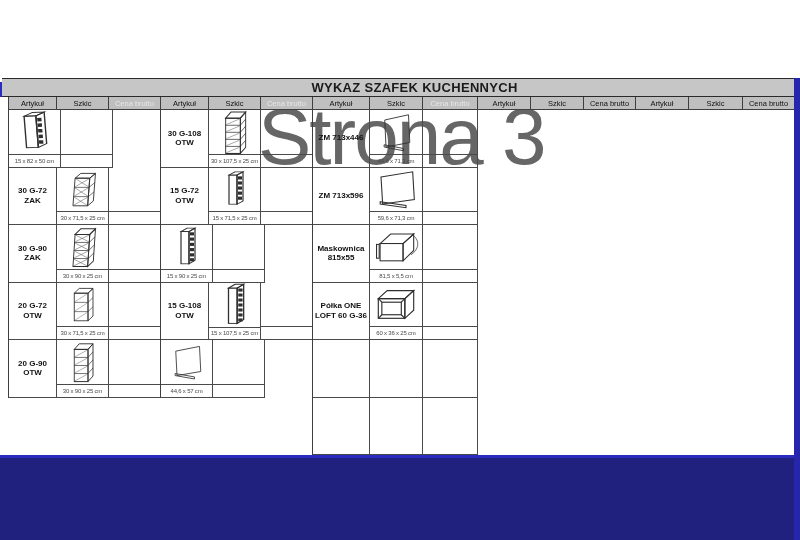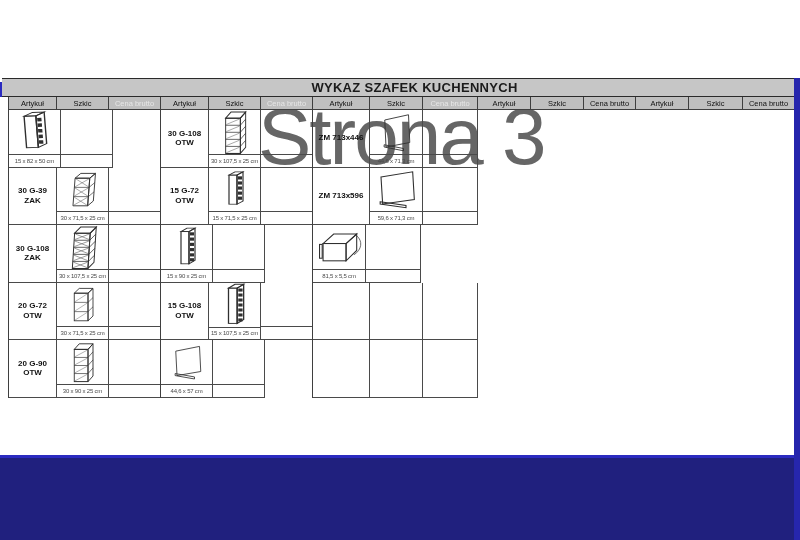--- a/index.html
+++ b/index.html
@@ -275,42 +275,42 @@
               <use href="#sym-panel-bb" xlink:href="#sym-panel-bb"></use>
             </svg>
           </div>
         <div class="cap">15 x 82 x 50 cm</div>
       </div>
       <div class="cell cena" style="width:52px">
           <div class="cenadiv"></div>
         </div>
     </div>
     <div class="brow">
-      <div class="cell art" style="width:48px">30 G-39 ZAK</div>
+      <div class="cell art" style="width:48px">30 G-72 ZAK</div>
       <div class="cell skc" style="width:52px">
         <div class="skwrap">
             <svg class="sk" width="32" height="36" preserveAspectRatio="none" viewBox="0 0 48 60">
               <use href="#sym-zak-3" xlink:href="#sym-zak-3"></use>
             </svg>
           </div>
         <div class="cap">30 x 71,5 x 25 cm</div>
       </div>
       <div class="cell cena" style="width:52px">
           <div class="cenadiv"></div>
         </div>
     </div>
     <div class="brow">
-      <div class="cell art" style="width:48px">30 G-108 ZAK</div>
-      <div class="cell skc" style="width:52px">
-        <div class="skwrap">
-            <svg class="sk" width="34" height="46" preserveAspectRatio="none" viewBox="0 0 48 60">
-              <use href="#sym-zak-5" xlink:href="#sym-zak-5"></use>
-            </svg>
-          </div>
-        <div class="cap">30 x 107,5 x 25 cm</div>
+      <div class="cell art" style="width:48px">30 G-90 ZAK</div>
+      <div class="cell skc" style="width:52px">
+        <div class="skwrap">
+            <svg class="sk" width="32" height="42" preserveAspectRatio="none" viewBox="0 0 48 60">
+              <use href="#sym-zak-4" xlink:href="#sym-zak-4"></use>
+            </svg>
+          </div>
+        <div class="cap">30 x 90 x 25 cm</div>
       </div>
       <div class="cell cena" style="width:52px">
           <div class="cenadiv"></div>
         </div>
     </div>
     <div class="brow">
       <div class="cell art" style="width:48px">20 G-72 OTW</div>
       <div class="cell skc" style="width:52px">
         <div class="skwrap">
             <svg class="sk" width="30" height="36" preserveAspectRatio="none" viewBox="0 0 48 60">
@@ -443,27 +443,42 @@
               <use href="#sym-zm-panel" xlink:href="#sym-zm-panel"></use>
             </svg>
           </div>
         <div class="cap">59,6 x 71,3 cm</div>
       </div>
       <div class="cell cena" style="width:55px">
           <div class="cenadiv"></div>
         </div>
     </div>
     <div class="brow">
+      <div class="cell art" style="width:57px">Maskownica 815x55</div>
       <div class="cell skc" style="width:53px">
         <div class="skwrap">
             <svg class="sk" width="46" height="38" preserveAspectRatio="none" viewBox="0 0 52 44">
               <use href="#sym-maskownica" xlink:href="#sym-maskownica"></use>
             </svg>
           </div>
         <div class="cap">81,5 x 5,5 cm</div>
+      </div>
+      <div class="cell cena" style="width:55px">
+          <div class="cenadiv"></div>
+        </div>
+    </div>
+    <div class="brow">
+      <div class="cell art" style="width:57px">Półka ONE LOFT 60 G-36</div>
+      <div class="cell skc" style="width:53px">
+        <div class="skwrap">
+            <svg class="sk" width="46" height="34" preserveAspectRatio="none" viewBox="0 0 52 38">
+              <use href="#sym-shelf-frame" xlink:href="#sym-shelf-frame"></use>
+            </svg>
+          </div>
+        <div class="cap">60 x 36 x 25 cm</div>
       </div>
       <div class="cell cena" style="width:55px">
           <div class="cenadiv"></div>
         </div>
     </div>
     <div class="brow">
       <div class="cell art" style="width:57px"></div>
       <div class="cell" style="width:53px"></div>
       <div class="cell" style="width:55px"></div>
     </div>

